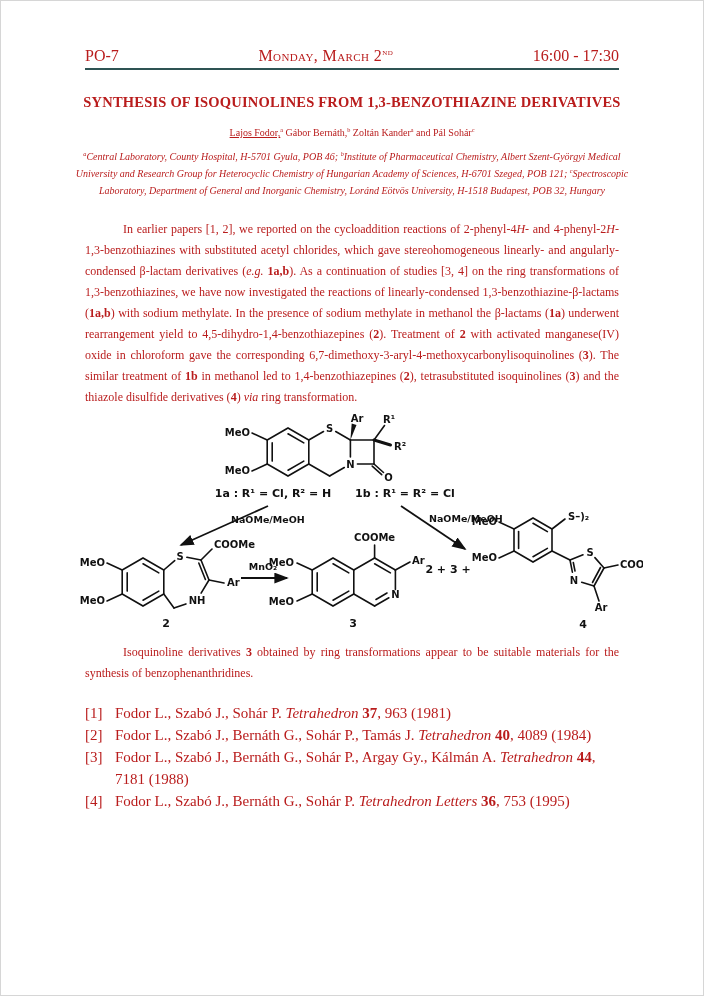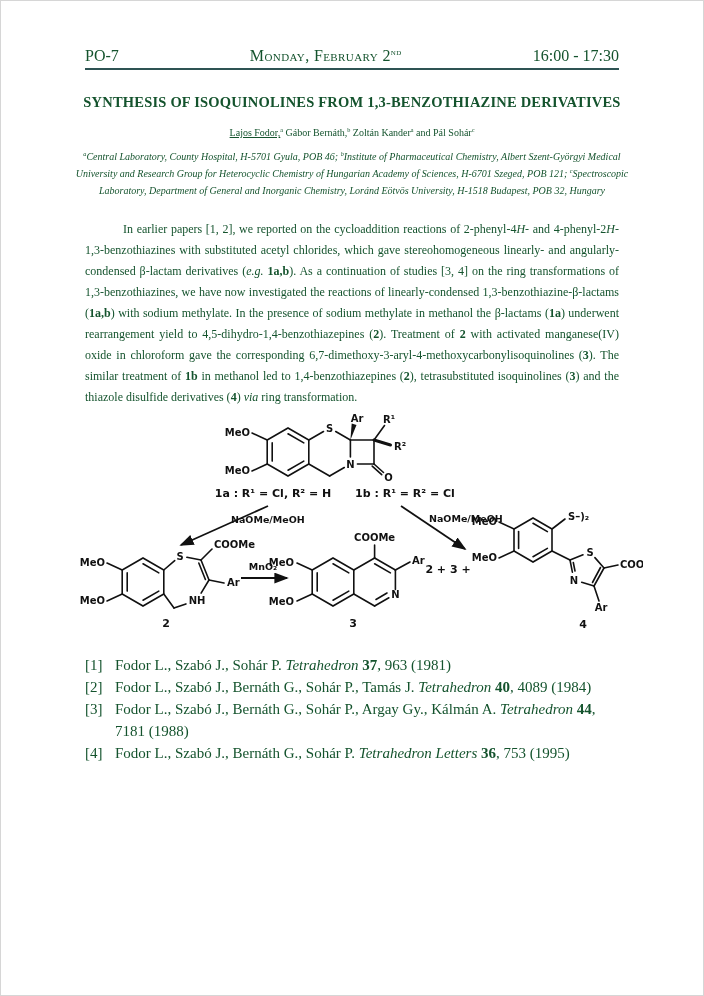--- a/index.html
+++ b/index.html
@@ -1,18 +1,18 @@
 <!DOCTYPE html>
 <html><head>
 <meta charset="utf-8">
 <style>
   html,body{margin:0;padding:0;background:#ffffff;}
   .page{
     position:relative;width:704px;height:996px;background:#fff;
-    font-family:"Liberation Serif", serif;color:#14532d;
+    font-family:"Liberation Serif", serif;color:#b91c1c;
     box-sizing:border-box;border:1px solid #d6d6d6;overflow:hidden;
   }
   .header{
     margin:46px 84px 0 84px;display:flex;justify-content:space-between;
     align-items:baseline;font-size:16px;
   }
   .header .day{font-variant:small-caps;letter-spacing:.4px;}
   .rule{margin:3px 84px 0 84px;border-top:2.5px solid #2e5353;height:0;}
   .title{
     margin:24px 60px 0 60px;text-align:center;font-size:14.5px;
@@ -47,21 +47,21 @@
   .rxn{font-family:"DejaVu Sans", sans-serif;font-weight:bold;font-size:9.5px;fill:#111;}
   .arrowline{stroke:#111;stroke-width:1.8;fill:none;}
 </style>
 </head>
 <body>
 
 <div class="page">
 
   <header class="header">
     <span class="session">PO-7</span>
-    <span class="day"><span>Monday, February 2</span><sup>nd</sup></span>
+    <span class="day"><span>Monday, March 2</span><sup>nd</sup></span>
     <span class="time">16:00 - 17:30</span>
   </header>
   <div class="rule"></div>
 
   <h1 class="title">SYNTHESIS OF ISOQUINOLINES FROM 1,3-BENZOTHIAZINE DERIVATIVES</h1>
 
   <div class="authors"><span class="run-u">Lajos Fodor,</span><sup>a</sup><span> Gábor Bernáth,</span><sup>b</sup><span> Zoltán Kander</span><sup>a</sup><span> and Pál Sohár</span><sup>c</sup></div>
 
   <div class="affiliations"><sup>a</sup><span>Central Laboratory, County Hospital, H-5701 Gyula, POB 46; </span><sup>b</sup><span>Institute of Pharmaceutical Chemistry, Albert Szent-Györgyi Medical University and Research Group for Heterocyclic Chemistry of Hungarian Academy of Sciences, H-6701 Szeged, POB 121; </span><sup>c</sup><span>Spectroscopic Laboratory, Department of General and Inorganic Chemistry, Loránd Eötvös University, H-1518 Budapest, POB 32, Hungary</span></div>
 
@@ -206,20 +206,21 @@
         <text class="atom" x="511" y="171.5" text-anchor="middle">N</text>
         <line class="bond" x1="541" y1="156" x2="555" y2="153"></line>
         <text class="atom" x="557" y="156" text-anchor="start">COOMe</text>
         <line class="bond" x1="531" y1="174" x2="536" y2="189"></line>
         <text class="atom" x="538" y="199" text-anchor="middle">Ar</text>
       </g>
       <text class="cap" x="520" y="216" text-anchor="middle">4</text>
     </svg>
   </figure>
 
+  <p class="body-par closing"><span>Isoquinoline derivatives </span><span class="run-b">3</span><span> obtained by ring transformations appear to be suitable materials for the synthesis of benzophenanthridines.</span></p>
 
   <div class="references">
     <div class="ref-row">
       <span class="ref-num">[1]</span>
       <span class="ref-text"><span>Fodor L., Szabó J., Sohár P. </span><span class="run-i">Tetrahedron</span><span> </span><span class="run-b">37</span><span>, 963 (1981)</span></span>
     </div>
     <div class="ref-row">
       <span class="ref-num">[2]</span>
       <span class="ref-text"><span>Fodor L., Szabó J., Bernáth G., Sohár P., Tamás J. </span><span class="run-i">Tetrahedron</span><span> </span><span class="run-b">40</span><span>, 4089 (1984)</span></span>
     </div>

